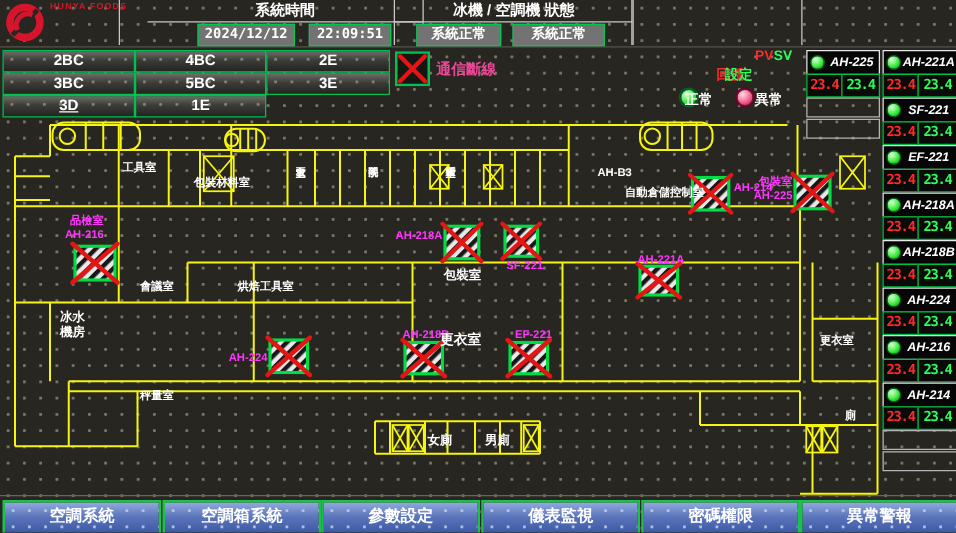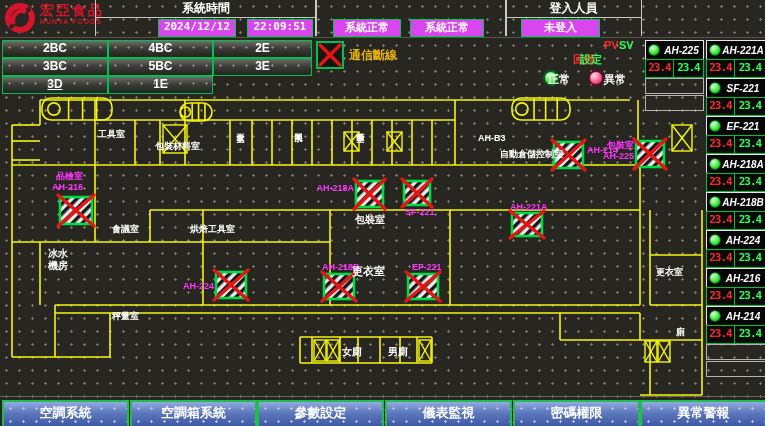--- a/index.html
+++ b/index.html
@@ -9,21 +9,21 @@
     background-image:radial-gradient(circle,#7d7865 1px,rgba(0,0,0,0) 1.4px);
     background-size:13px 13px;
     font-family:"Liberation Sans","DejaVu Sans",sans-serif;
     -webkit-font-smoothing:antialiased;
   }
   .abs{position:absolute;box-sizing:border-box;}
   
   #header{position:absolute;left:0;top:0;width:765px;height:37px;border-bottom:1px solid #55534a;}
   .hsec{position:absolute;top:0;height:36px;border-left:1px solid #c9c9c9;border-right:1px solid #c9c9c9;}
   .hlabel{height:17px;line-height:17px;text-align:center;color:#fff;font-weight:bold;font-size:12px;border-bottom:1px solid #c9c9c9;}
-  .vbox{position:absolute;border:1px solid #00c850;background:#d946ef;color:#fff;
+  .vbox{position:absolute;border:1px solid #00c850;background:#737373;color:#fff;
         font:bold 11px "DejaVu Sans Mono",monospace;text-align:center;line-height:14px;}
   #logo{position:absolute;left:4px;top:2px;width:150px;height:33px;color:#d6152c;}
   #logo .l1{font-size:14px;font-weight:bold;letter-spacing:2px;line-height:16px;}
   #logo .l2{font-size:7px;font-weight:bold;letter-spacing:1px;line-height:8px;}
   .bluebtn{background:linear-gradient(#97ace0,#5b76ba 45%,#3c57a3);color:#fff;font-weight:bold;
         text-align:center;cursor:pointer;
         background-blend-mode:normal;}
   #login-btn{position:absolute;left:648px;top:3px;width:112px;height:29px;line-height:27px;
         font-size:14px;border:1px solid #b9c7e8;outline:1px solid #2a3c6e;}
   
@@ -64,48 +64,46 @@
 </head>
 <body>
 
 <div id="header">
   <div id="logo">
     <svg width="32" height="32" style="float:left;margin-right:4px">
       <circle cx="16" cy="16" r="12" fill="none" stroke="#d6152c" stroke-width="6"></circle>
       <line x1="6" y1="26" x2="26" y2="6" stroke="#282620" stroke-width="4"></line>
       <path d="M10 22 A9 9 0 0 1 22 10" fill="none" stroke="#d6152c" stroke-width="4"></path>
     </svg>
-    <div class="l1">宏亞食品</div>
     <div class="l2">HUNYA FOODS</div>
   </div>
 
-  <div class="hsec" style="left:95px;width:220px;">
+  <div class="hsec" style="left:95px;width:220px;padding-left:22px;">
     <div class="hlabel">系統時間</div>
     <div class="vbox" style="left:62px;top:19px;width:76px;height:16px;">2024/12/12</div>
     <div class="vbox" style="left:151px;top:19px;width:64px;height:16px;">22:09:51</div>
   </div>
 
   <div class="hsec" style="left:315px;width:190px;">
+    <div class="hlabel">冰機 / 空調機 狀態</div>
     <div class="vbox" style="left:17px;top:19px;width:66px;height:16px;font-family:'Liberation Sans',sans-serif;">系統正常</div>
     <div class="vbox" style="left:94px;top:19px;width:72px;height:16px;font-family:'Liberation Sans',sans-serif;">系統正常</div>
   </div>
 
   <div class="hsec" style="left:505px;width:135px;">
-    <div class="hlabel">登入人員</div>
-    <div class="vbox" style="left:15px;top:19px;width:77px;height:16px;font-family:'Liberation Sans',sans-serif;">未登入</div>
   </div>
 
 </div>
 
 <svg class="abs" style="left:316px;top:41px;" width="28" height="28">
   <rect x="1" y="1" width="26" height="26" fill="#161612" stroke="#00c050" stroke-width="2"></rect>
   <line x1="4" y1="4" x2="24" y2="24" stroke="#e31515" stroke-width="3.5" stroke-linecap="round"></line>
   <line x1="24" y1="4" x2="4" y2="24" stroke="#e31515" stroke-width="3.5" stroke-linecap="round"></line>
 </svg>
-<div class="abs" style="left:349px;top:47px;color:#eab308;font:bold 12px 'Liberation Sans',sans-serif;">通信斷線</div>
+<div class="abs" style="left:349px;top:47px;color:#ec4899;font:bold 12px 'Liberation Sans',sans-serif;">通信斷線</div>
 
 <span class="lgtxt" style="left:604px;top:39px;color:#ff2a2a;">PV</span>
 <span class="lgtxt" style="left:619px;top:39px;color:#2aff5a;">SV</span>
 <span class="lgtxt" style="left:573px;top:52px;color:#ff2a2a;">回授</span>
 <span class="lgtxt" style="left:580px;top:52px;color:#2aff5a;">設定</span>
 <span class="led" style="left:544px;top:71px;"></span>
 <span class="lgtxt" style="left:548px;top:72px;color:#fff;">正常</span>
 <span class="led red" style="left:589px;top:71px;"></span>
 <span class="lgtxt" style="left:604px;top:72px;color:#fff;">異常</span>
 

